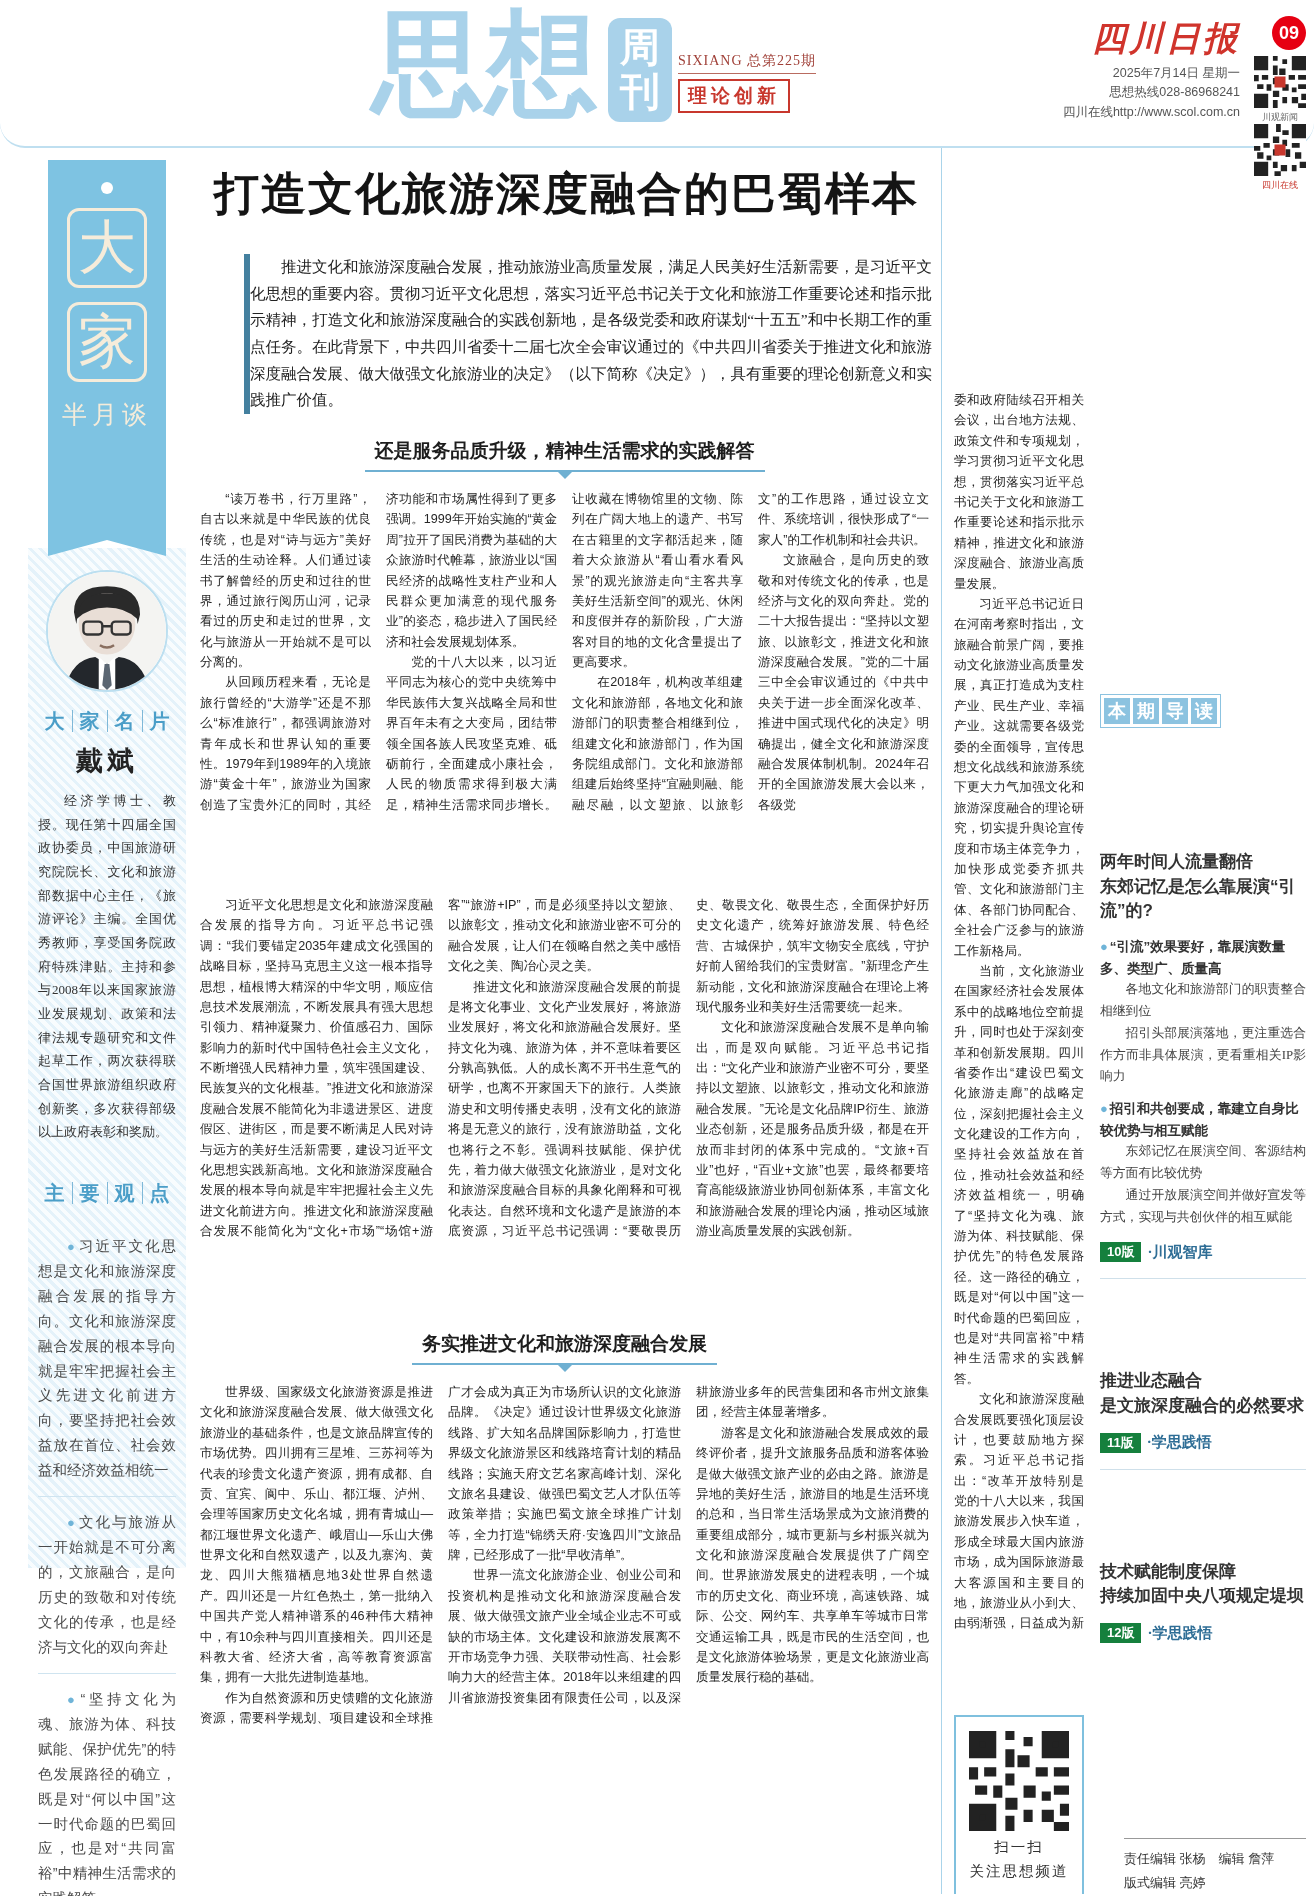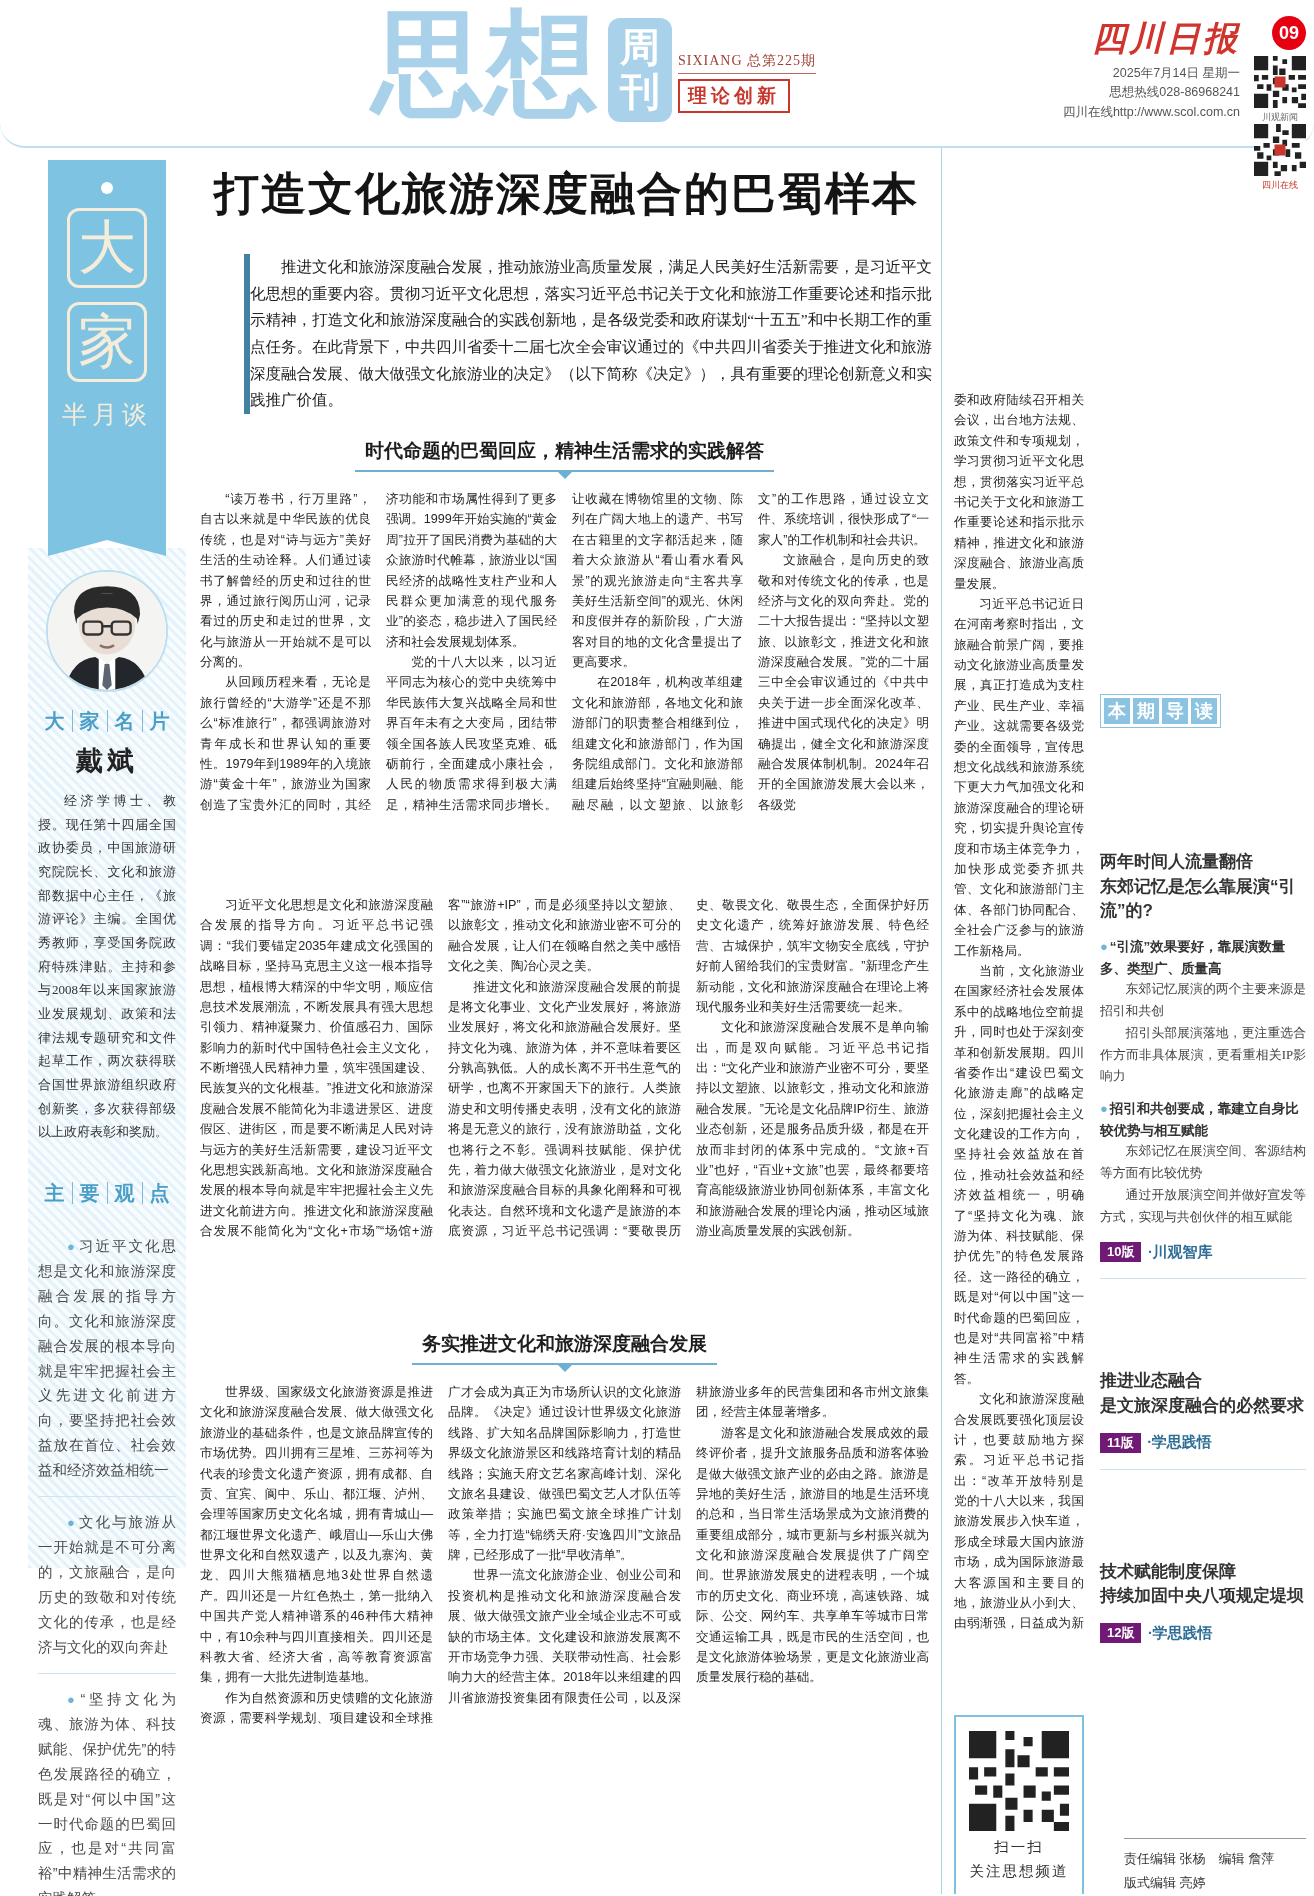--- a/index.html
+++ b/index.html
@@ -94,21 +94,21 @@
   .rail-spacer { height:546px; }
   .digest-stamp { display:inline-flex; border:1px solid #8cc3e0; padding:3px; gap:3px; align-self:flex-start; }
   .digest-stamp b { width:26px; height:26px; background:#8cc3e0; color:#fff; font-family:"Liberation Serif", serif;
                     font-size:18px; font-weight:bold; display:flex; align-items:center; justify-content:center; }
   .teaser { margin-top:26px; }
   .t-title { font-size:17px; font-weight:bold; color:#333; line-height:1.45; }
   .t-bullets { margin-top:12px; }
   .b-head { font-size:13.5px; font-weight:bold; color:#333; line-height:1.6; margin-top:10px; }
   .b-sub { font-family:"Liberation Serif", serif; font-size:12.8px; color:#444; line-height:1.7; text-indent:2em; text-align:justify; }
   .pageref { margin-top:14px; display:flex; align-items:center; gap:6px; }
-  .pageref .pg { background:#701a75; color:#fff; font-weight:bold; font-size:13px; padding:1px 7px; }
+  .pageref .pg { background:#15803d; color:#fff; font-weight:bold; font-size:13px; padding:1px 7px; }
   .pageref .col { font-family:"Liberation Serif", serif; font-weight:bold; font-size:15px; color:#2f6e96; }
   .t-div { border-top:1px solid #cfe0ea; margin:16px 0 0; }
   .gap40 { height:64px; } .gap56 { height:96px; }
   .credits { margin-top:auto; align-self:flex-end; text-align:left; font-size:13px; color:#333; line-height:1.8;
              border-top:1px solid #999; padding-top:8px; min-width:182px; }
 </style>
 </head>
 <body>
 
 <div class="page">
@@ -212,21 +212,21 @@
     </div>
 
     <div class="main">
       <h1 class="headline">打造文化旅游深度融合的巴蜀样本</h1>
 
       <div class="intro">
         <p>推进文化和旅游深度融合发展，推动旅游业高质量发展，满足人民美好生活新需要，是习近平文化思想的重要内容。贯彻习近平文化思想，落实习近平总书记关于文化和旅游工作重要论述和指示批示精神，打造文化和旅游深度融合的实践创新地，是各级党委和政府谋划“十五五”和中长期工作的重点任务。在此背景下，中共四川省委十二届七次全会审议通过的《中共四川省委关于推进文化和旅游深度融合发展、做大做强文化旅游业的决定》（以下简称《决定》），具有重要的理论创新意义和实践推广价值。</p>
       </div>
 
       <div class="sec-head">
-        <span>时代命题的巴蜀回应，精神生活需求的实践解答</span><i></i>
+        <span>还是服务品质升级，精神生活需求的实践解答</span><i></i>
       </div>
       <div class="body-cols cols4">
         <p>“读万卷书，行万里路”，自古以来就是中华民族的优良传统，也是对“诗与远方”美好生活的生动诠释。人们通过读书了解曾经的历史和过往的世界，通过旅行阅历山河，记录看过的历史和走过的世界，文化与旅游从一开始就不是可以分离的。</p>
         <p>从回顾历程来看，无论是旅行曾经的“大游学”还是不那么“标准旅行”，都强调旅游对青年成长和世界认知的重要性。1979年到1989年的入境旅游“黄金十年”，旅游业为国家创造了宝贵外汇的同时，其经济功能和市场属性得到了更多强调。1999年开始实施的“黄金周”拉开了国民消费为基础的大众旅游时代帷幕，旅游业以“国民经济的战略性支柱产业和人民群众更加满意的现代服务业”的姿态，稳步进入了国民经济和社会发展规划体系。</p>
         <p>党的十八大以来，以习近平同志为核心的党中央统筹中华民族伟大复兴战略全局和世界百年未有之大变局，团结带领全国各族人民攻坚克难、砥砺前行，全面建成小康社会，人民的物质需求得到极大满足，精神生活需求同步增长。让收藏在博物馆里的文物、陈列在广阔大地上的遗产、书写在古籍里的文字都活起来，随着大众旅游从“看山看水看风景”的观光旅游走向“主客共享美好生活新空间”的观光、休闲和度假并存的新阶段，广大游客对目的地的文化含量提出了更高要求。</p>
         <p>在2018年，机构改革组建文化和旅游部，各地文化和旅游部门的职责整合相继到位，组建文化和旅游部门，作为国务院组成部门。文化和旅游部组建后始终坚持“宜融则融、能融尽融，以文塑旅、以旅彰文”的工作思路，通过设立文件、系统培训，很快形成了“一家人”的工作机制和社会共识。</p>
         <p>文旅融合，是向历史的致敬和对传统文化的传承，也是经济与文化的双向奔赴。党的二十大报告提出：“坚持以文塑旅、以旅彰文，推进文化和旅游深度融合发展。”党的二十届三中全会审议通过的《中共中央关于进一步全面深化改革、推进中国式现代化的决定》明确提出，健全文化和旅游深度融合发展体制机制。2024年召开的全国旅游发展大会以来，各级党</p>
       </div>
 
       <div class="body-cols cols3a">
@@ -278,21 +278,21 @@
 
       <div class="gap56"></div>
 
       <div class="teaser">
         <div class="t-title">
           <div>两年时间人流量翻倍</div>
           <div>东郊记忆是怎么靠展演“引流”的?</div>
         </div>
         <div class="t-bullets">
           <div class="b-head"><span class="dot">●</span><span>“引流”效果要好，靠展演数量多、类型广、质量高</span></div>
-          <div class="b-sub">东郊记忆展演的两个主要来源是招引和共创</div>
+          <div class="b-sub">各地文化和旅游部门的职责整合相继到位</div>
           <div class="b-sub">招引头部展演落地，更注重选合作方而非具体展演，更看重相关IP影响力</div>
           <div class="b-head"><span class="dot">●</span><span>招引和共创要成，靠建立自身比较优势与相互赋能</span></div>
           <div class="b-sub">东郊记忆在展演空间、客源结构等方面有比较优势</div>
           <div class="b-sub">通过开放展演空间并做好宣发等方式，实现与共创伙伴的相互赋能</div>
         </div>
         <div class="pageref">
           <span class="pg">10版</span>
           <span class="col">·川观智库</span>
         </div>
         <div class="t-div"></div>

